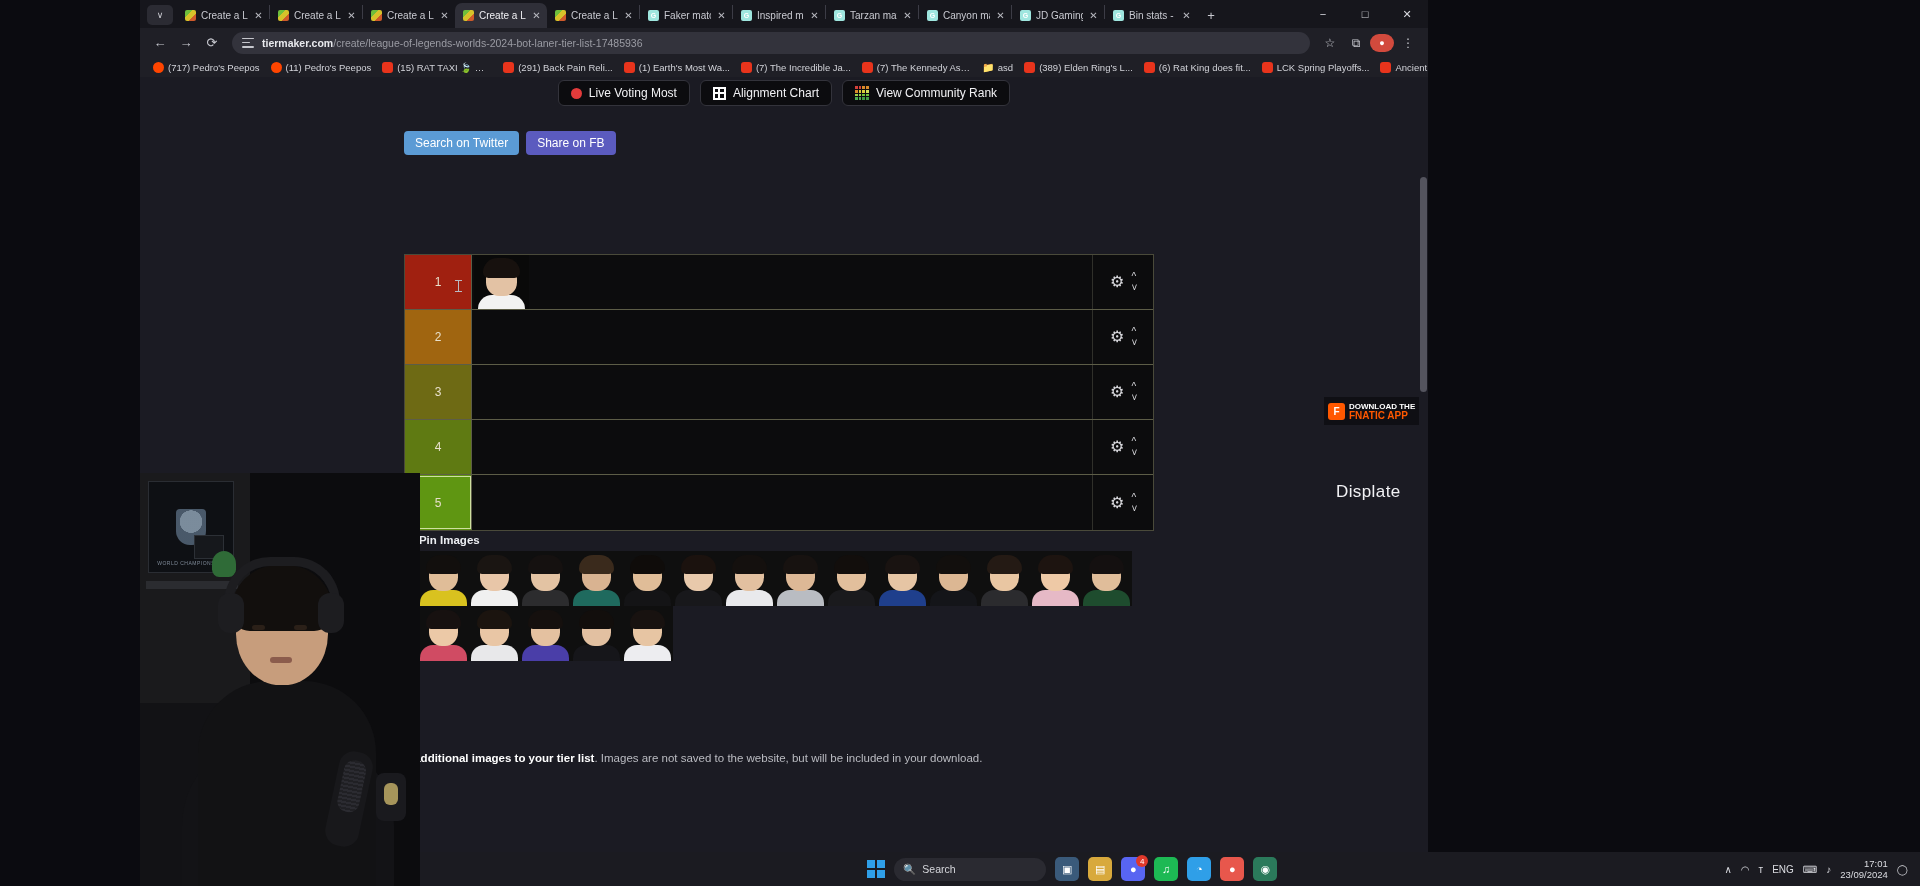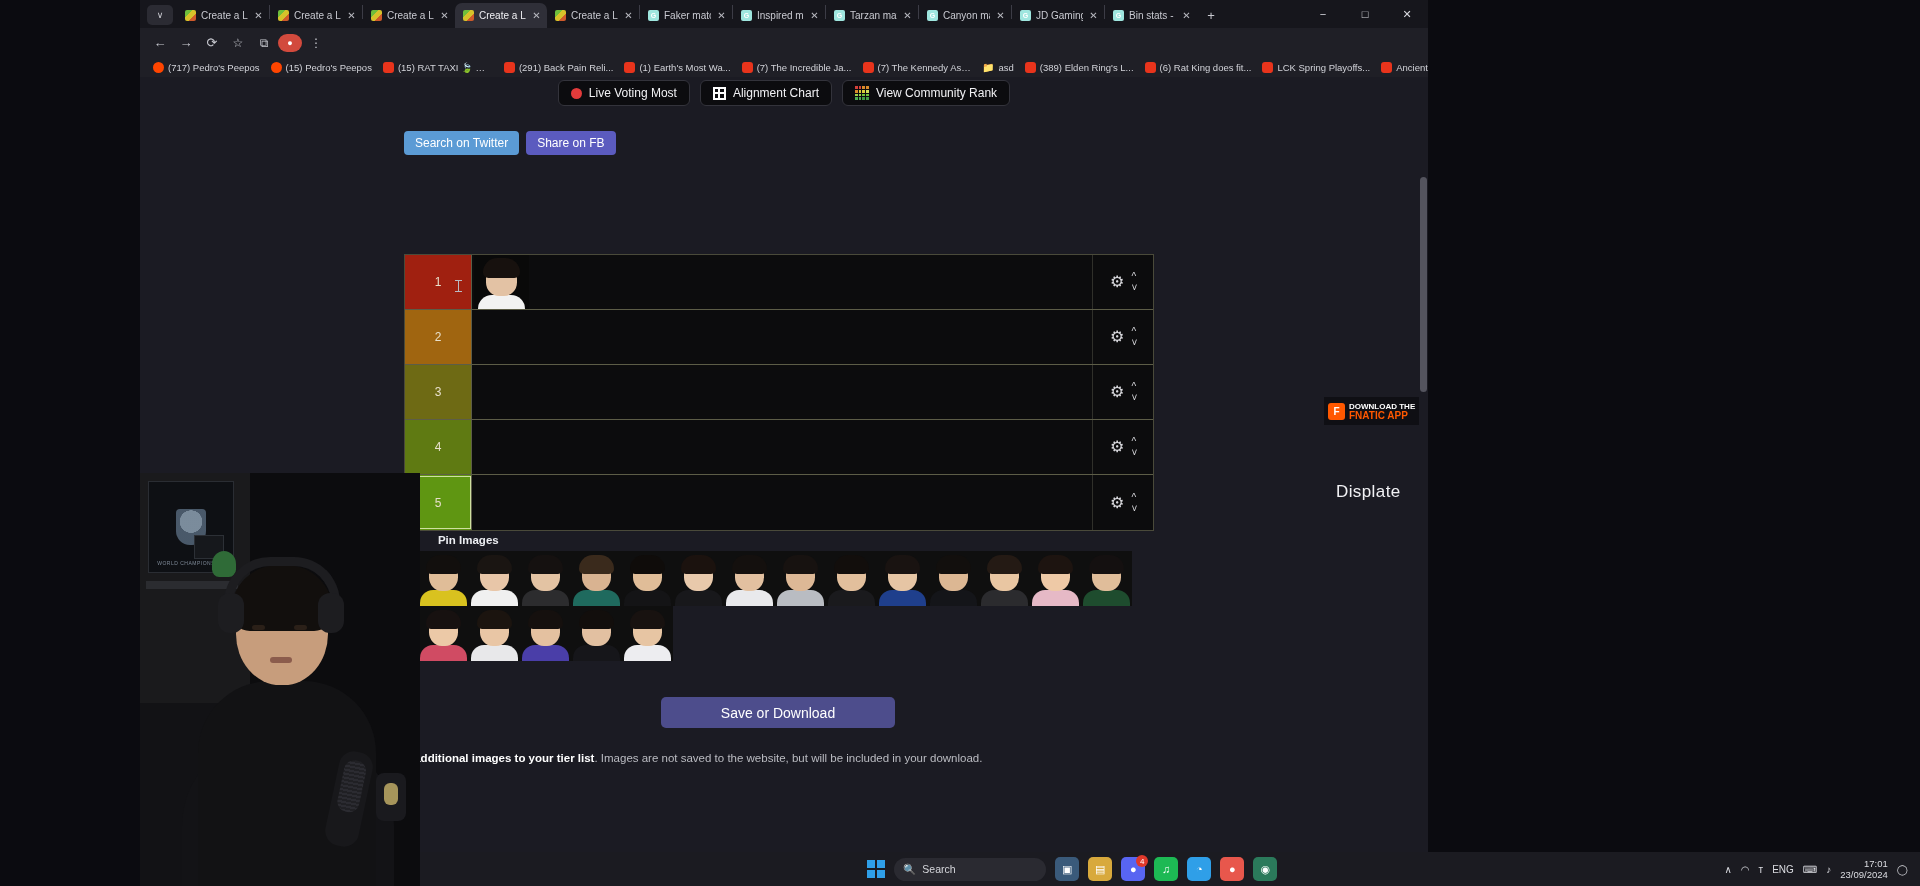--- a/index.html
+++ b/index.html
@@ -341,21 +341,21 @@
     left: 4px; bottom: 0;
     width: 47px; height: 15px;
     border-radius: 14px 14px 0 0;
     background: #f2f2f2;
   }
 
   
   #pinrow {
     position: absolute;
     left: 264px; top: 456px;
-    display: flex; align-items: center; gap: 19px;
+    display: flex; align-items: center; gap: 0;
     color: #eceef2;
     font-size: 11.5px;
     font-weight: bold;
   }
   #pin-icon { color: #e0452f; font-size: 12px; transform: rotate(40deg); }
 
   #tray {
     position: absolute;
     left: 278px; top: 474px;
     width: 735px;
@@ -671,35 +671,43 @@
         <div>□</div>
         <div>✕</div>
       </div>
     </div>
 
     <div id="toolbar">
       <div class="navbtn">←</div>
       <div class="navbtn">→</div>
       <div class="navbtn">⟳</div>
 
+      <div id="omnibox">
+        <span id="site-icon">
+            <i></i>
+            <i></i>
+            <i></i>
+          </span>
+        <span id="url-text"><b>tiermaker.com</b><span>/create/league-of-legends-worlds-2024-bot-laner-tier-list-17485936</span></span>
+      </div>
 
       <div class="tbicon">☆</div>
       <div class="tbicon">⧉</div>
       <div id="profile-pill">●</div>
       <div class="tbicon">⋮</div>
     </div>
 
     <div id="bookmarks">
       <div class="bm">
           <span class="bmi reddit"></span>
           <span class="bml">(717) Pedro's Peepos</span>
         </div>
       <div class="bm">
           <span class="bmi reddit"></span>
-          <span class="bml">(15) Pedro's Peepos</span>
+          <span class="bml">(11) Pedro's Peepos</span>
         </div>
       <div class="bm">
           <span class="bmi youtube"></span>
           <span class="bml">(15) RAT TAXI 🍃 🐢 ...</span>
         </div>
       <div class="bm">
           <span class="bmi youtube"></span>
           <span class="bml">(291) Back Pain Reli...</span>
         </div>
       <div class="bm">
@@ -953,21 +961,20 @@
                 <span class="ti-hair" style="background:#120e0c"></span>
               </div>
             <div class="tray-item">
                 <span class="ti-body" style="background:#ededf0"></span>
                 <span class="ti-face" style="background:#e7c5a3"></span>
                 <span class="ti-hair" style="background:#181210"></span>
               </div>
           </div>
         </div>
 
-        <div id="save-btn">Save or Download</div>
 
         <div id="footnote">
           <b>d additional images to your tier list</b><span class="dim">. Images are not saved to the website, but will be included in your download.</span>
         </div>
 
         <div id="ad-fnatic">
           <div class="logo">F</div>
           <div class="txt">
             <div>DOWNLOAD THE</div>
             <div class="l2">FNATIC APP</div>

